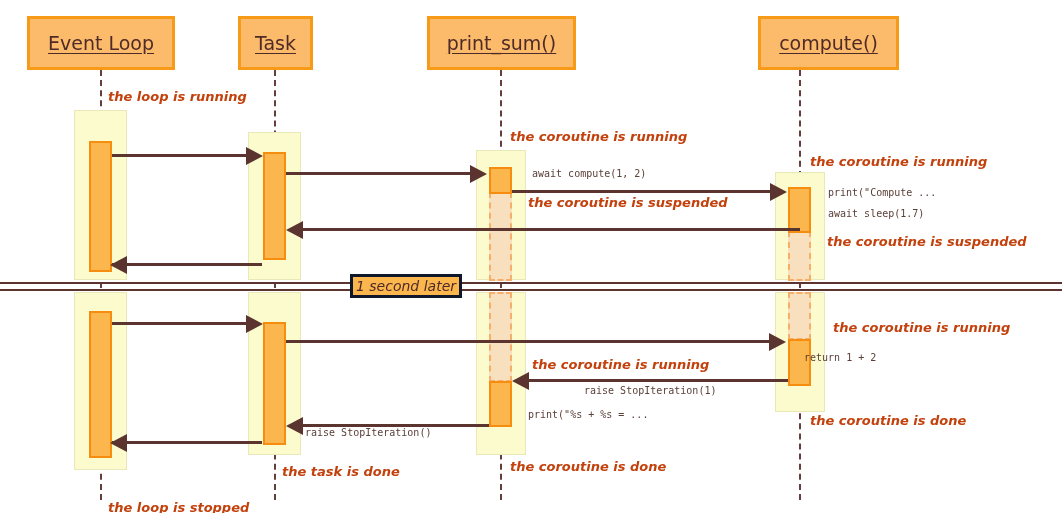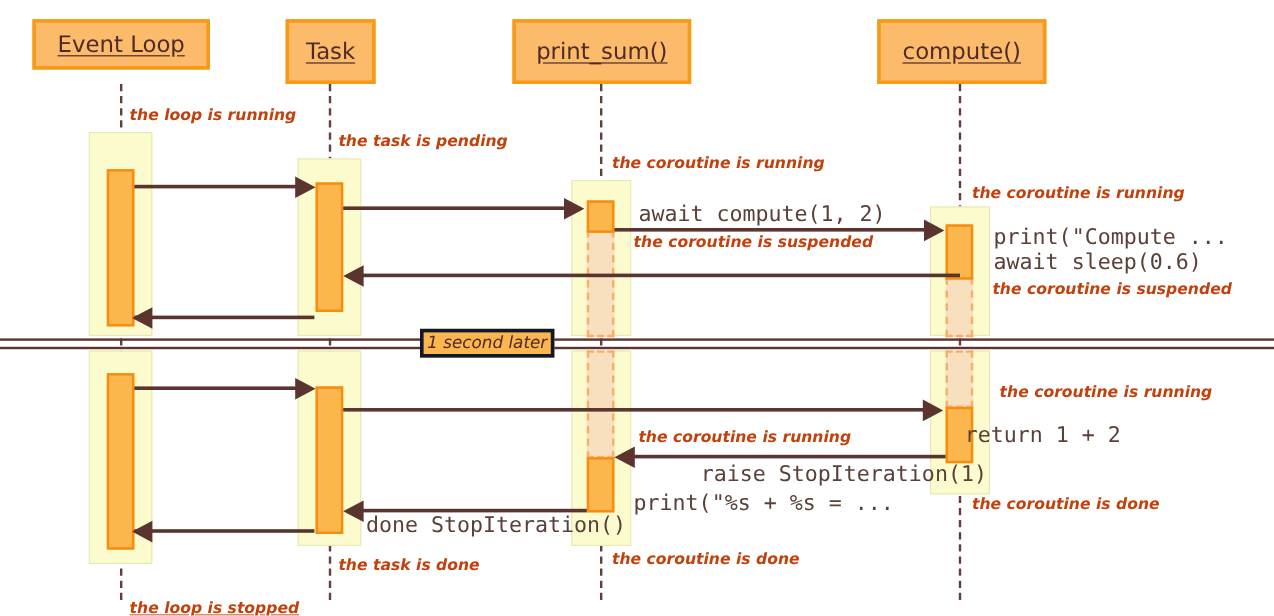--- a/index.html
+++ b/index.html
@@ -70,21 +70,21 @@
     position:absolute;
     font-family:"DejaVu Sans", sans-serif;
     font-style:italic; font-weight:bold;
     font-size:13px;
     color:#c2410c;
     white-space:nowrap;
   }
   .code-txt {
     position:absolute;
     font-family:"DejaVu Sans Mono", monospace;
-    font-size:18px;
+    font-size:10px;
     color:#5B4038;
     white-space:pre;
   }
 
   
   .divider-line {
     position:absolute; left:0; width:1062px;
     height:0; border-top:2px solid #5B3430;
   }
   .delay-box {
@@ -162,49 +162,48 @@
 
   <div class="msg" style="left:286px; top:340px; width:485px;"></div>
   <div class="arrow-r" style="left:769px; top:333px;"></div>
 
   <div class="msg" style="left:526px; top:379px; width:262px;"></div>
   <div class="arrow-l" style="left:512px; top:372px;"></div>
   <div class="code-txt" style="left:584px; top:385px;">raise StopIteration(1)</div>
 
   <div class="msg" style="left:300px; top:424px; width:189px;"></div>
   <div class="arrow-l" style="left:286px; top:417px;"></div>
-  <div class="code-txt" style="left:305px; top:427px;">done StopIteration()</div>
+  <div class="code-txt" style="left:305px; top:427px;">raise StopIteration()</div>
 
   <div class="msg" style="left:112px; top:441px; width:150px;"></div>
   <div class="arrow-l" style="left:110px; top:434px;"></div>
 
   <div class="code-txt" style="left:828px; top:187px;">print("Compute ...</div>
-  <div class="code-txt" style="left:828px; top:208px;">await sleep(0.6)</div>
+  <div class="code-txt" style="left:828px; top:208px;">await sleep(1.7)</div>
   <div class="code-txt" style="left:804px; top:352px;">return 1 + 2</div>
   <div class="code-txt" style="left:528px; top:409px;">print("%s + %s = ...</div>
 
   <div class="note-txt" style="left:108px; top:89px;">the loop is running</div>
-  <div class="note-txt" style="left:282px; top:111px;">the task is pending</div>
   <div class="note-txt" style="left:510px; top:129px;">the coroutine is running</div>
   <div class="note-txt" style="left:810px; top:154px;">the coroutine is running</div>
   <div class="note-txt" style="left:528px; top:195px;">the coroutine is suspended</div>
   <div class="note-txt" style="left:827px; top:234px;">the coroutine is suspended</div>
   <div class="note-txt" style="left:833px; top:320px;">the coroutine is running</div>
   <div class="note-txt" style="left:532px; top:357px;">the coroutine is running</div>
   <div class="note-txt" style="left:810px; top:413px;">the coroutine is done</div>
   <div class="note-txt" style="left:282px; top:464px;">the task is done</div>
   <div class="note-txt" style="left:510px; top:459px;">the coroutine is done</div>
   <div class="note-txt" style="left:108px; top:500px;text-decoration:underline;">the loop is stopped</div>
 
-  <div class="participant" style="left:27px; top:16px; width:148px; height:42px;">
+  <div class="participant" style="left:27px; top:16px; width:148px; height:54px;">
     <span class="plabel">Event Loop</span>
   </div>
   <div class="participant" style="left:427px; top:16px; width:149px; height:54px;">
     <span class="plabel">print_sum()</span>
   </div>
   <div class="participant" style="left:238px; top:16px; width:75px; height:54px;">
     <span class="plabel">Task</span>
   </div>
-  <div class="participant" style="left:731px; top:16px; width:141px; height:54px;">
+  <div class="participant" style="left:758px; top:16px; width:141px; height:54px;">
     <span class="plabel">compute()</span>
   </div>
 
 </div>
 
 </body></html>

